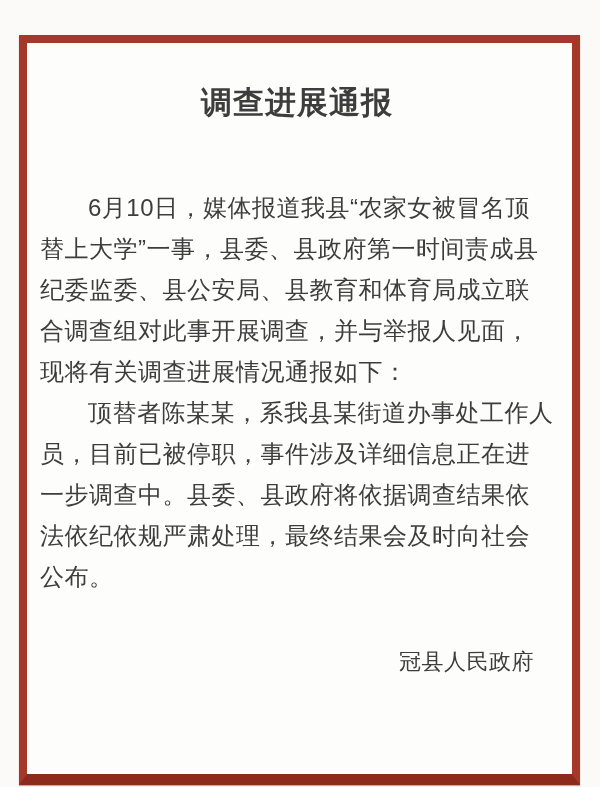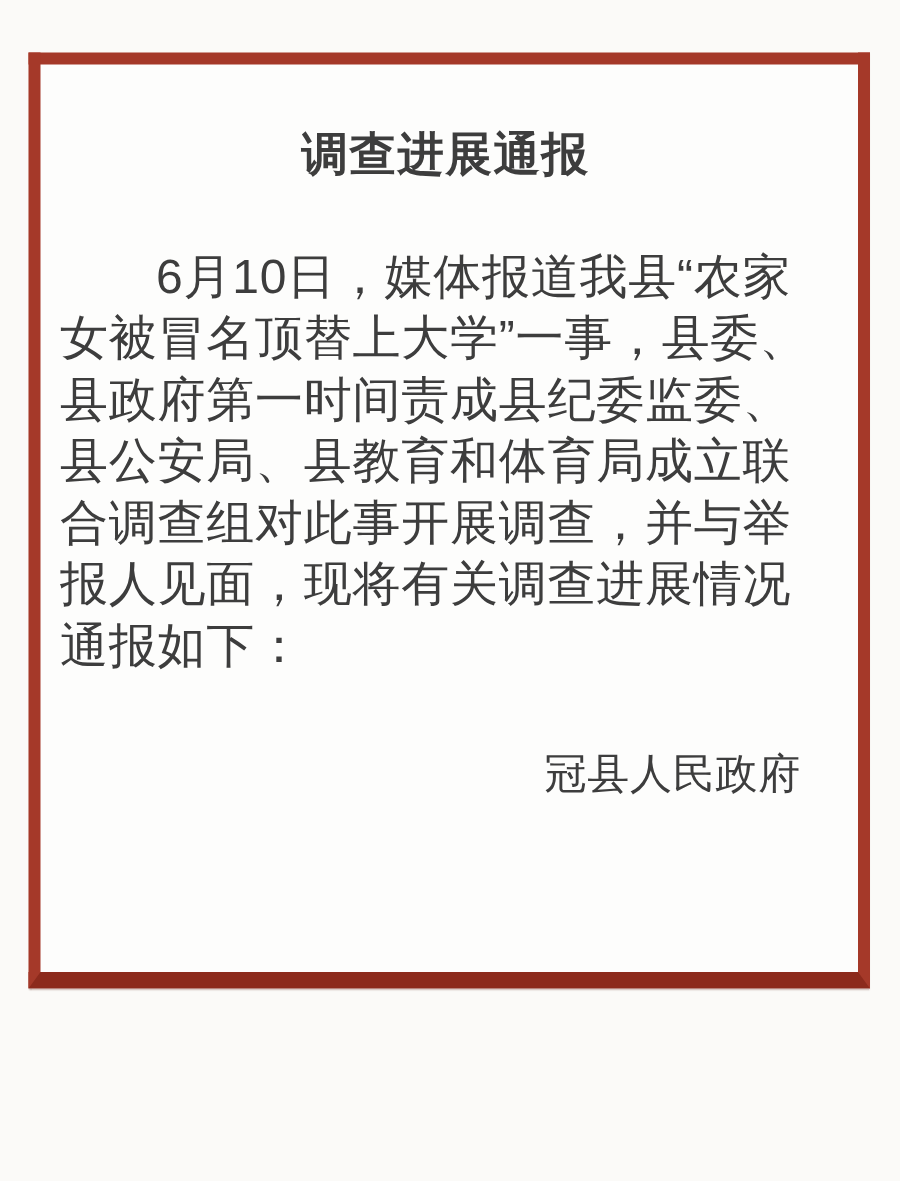--- a/index.html
+++ b/index.html
@@ -16,64 +16,65 @@
   }
   body {
     width: 600px;
     height: 787px;
     background: var(--page-bg);
     font-family: "Liberation Sans", "DejaVu Sans", sans-serif;
     overflow: hidden;
   }
   .notice-frame {
     margin: 35px 20px 2px 19px;
-    height: 624px;
+    height: 750px;
     background: var(--paper-bg);
     border: 8px solid var(--border-red);
     border-bottom: 11px solid var(--border-red-dark);
     box-shadow: 0 1px 1px rgba(90, 25, 15, 0.35), inset 0 0 0 1px rgba(255,255,255,0.25);
     padding: 22px 18px 0 13px;
   }
   .notice-title {
     margin: 20px 0 0 0;
     text-align: center;
     font-size: 31px;
     line-height: 36px;
     font-weight: bold;
     color: var(--text);
     letter-spacing: 1px;
   }
   .notice-body {
-    margin-top: 43px;
-    font-size: 32px;
+    margin-top: 66px;
+    font-size: 24px;
     line-height: 41px;
     color: var(--text);
     letter-spacing: 0.5px;
     text-align: left;
   }
   .notice-body p {
     margin: 0;
     text-indent: 2em;
   }
   .notice-signature {
     margin-top: 44px;
     padding-right: 20px;
     text-align: right;
-    font-size: 28px;
+    font-size: 22px;
     line-height: 42px;
     color: var(--text);
     letter-spacing: 0.5px;
   }
 </style>
 </head>
 <body>
 
 <div class="notice-frame">
   <h1 class="notice-title">调查进展通报</h1>
 
   <div class="notice-body">
     <p>6月10日，媒体报道我县“农家女被冒名顶替上大学”一事，县委、县政府第一时间责成县纪委监委、县公安局、县教育和体育局成立联合调查组对此事开展调查，并与举报人见面，现将有关调查进展情况通报如下：</p>
+    <p>顶替者陈某某，系我县某街道办事处工作人员，目前已被停职，事件涉及详细信息正在进一步调查中。县委、县政府将依据调查结果依法依纪依规严肃处理，最终结果会及时向社会公布。</p>
   </div>
 
   <div class="notice-signature">
     <div>冠县人民政府</div>
   </div>
 </div>
 
 </body></html>

